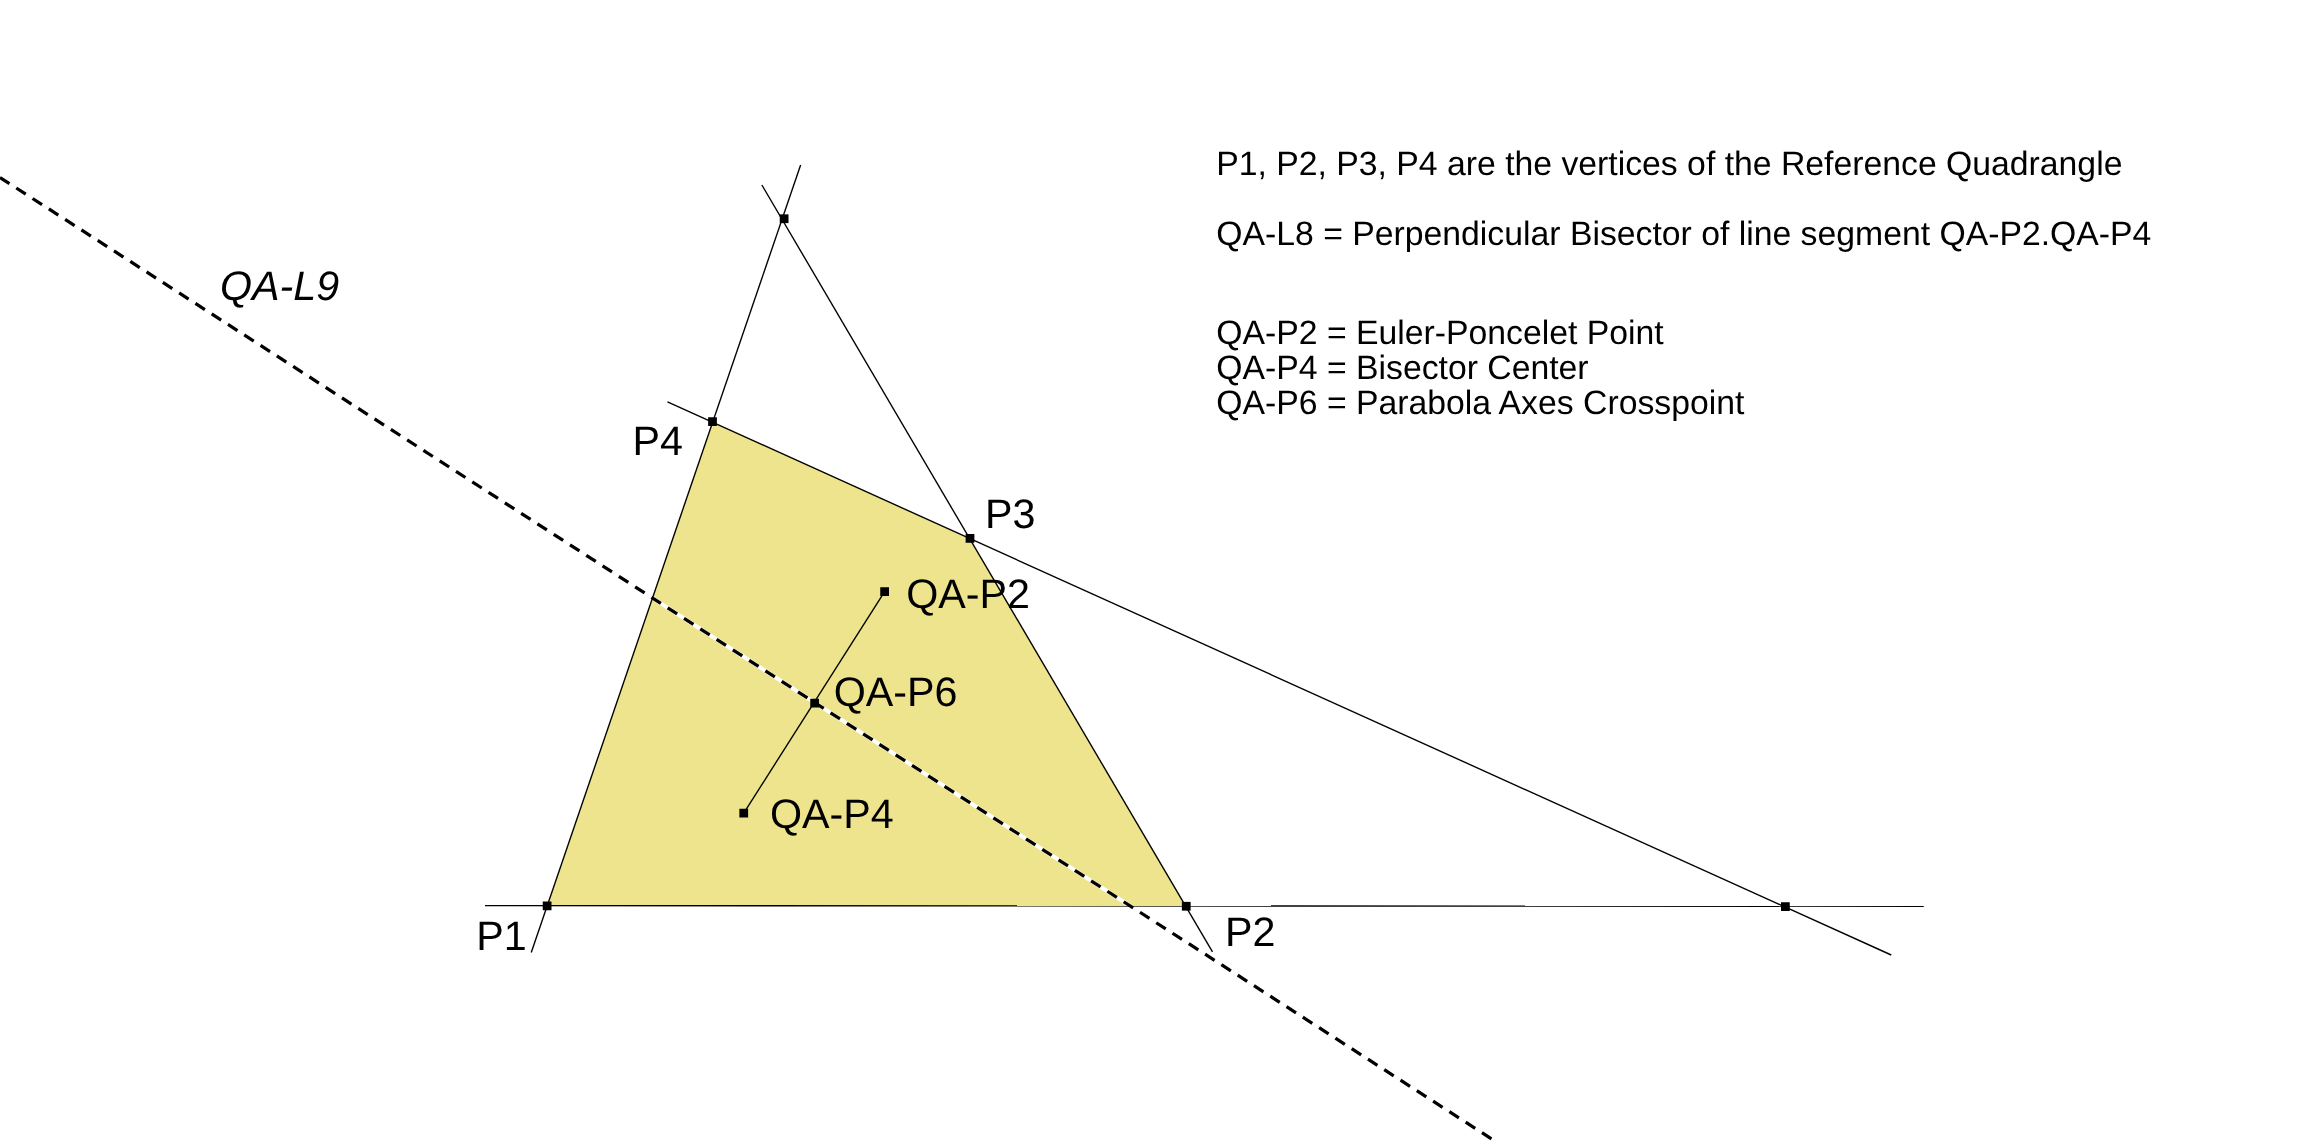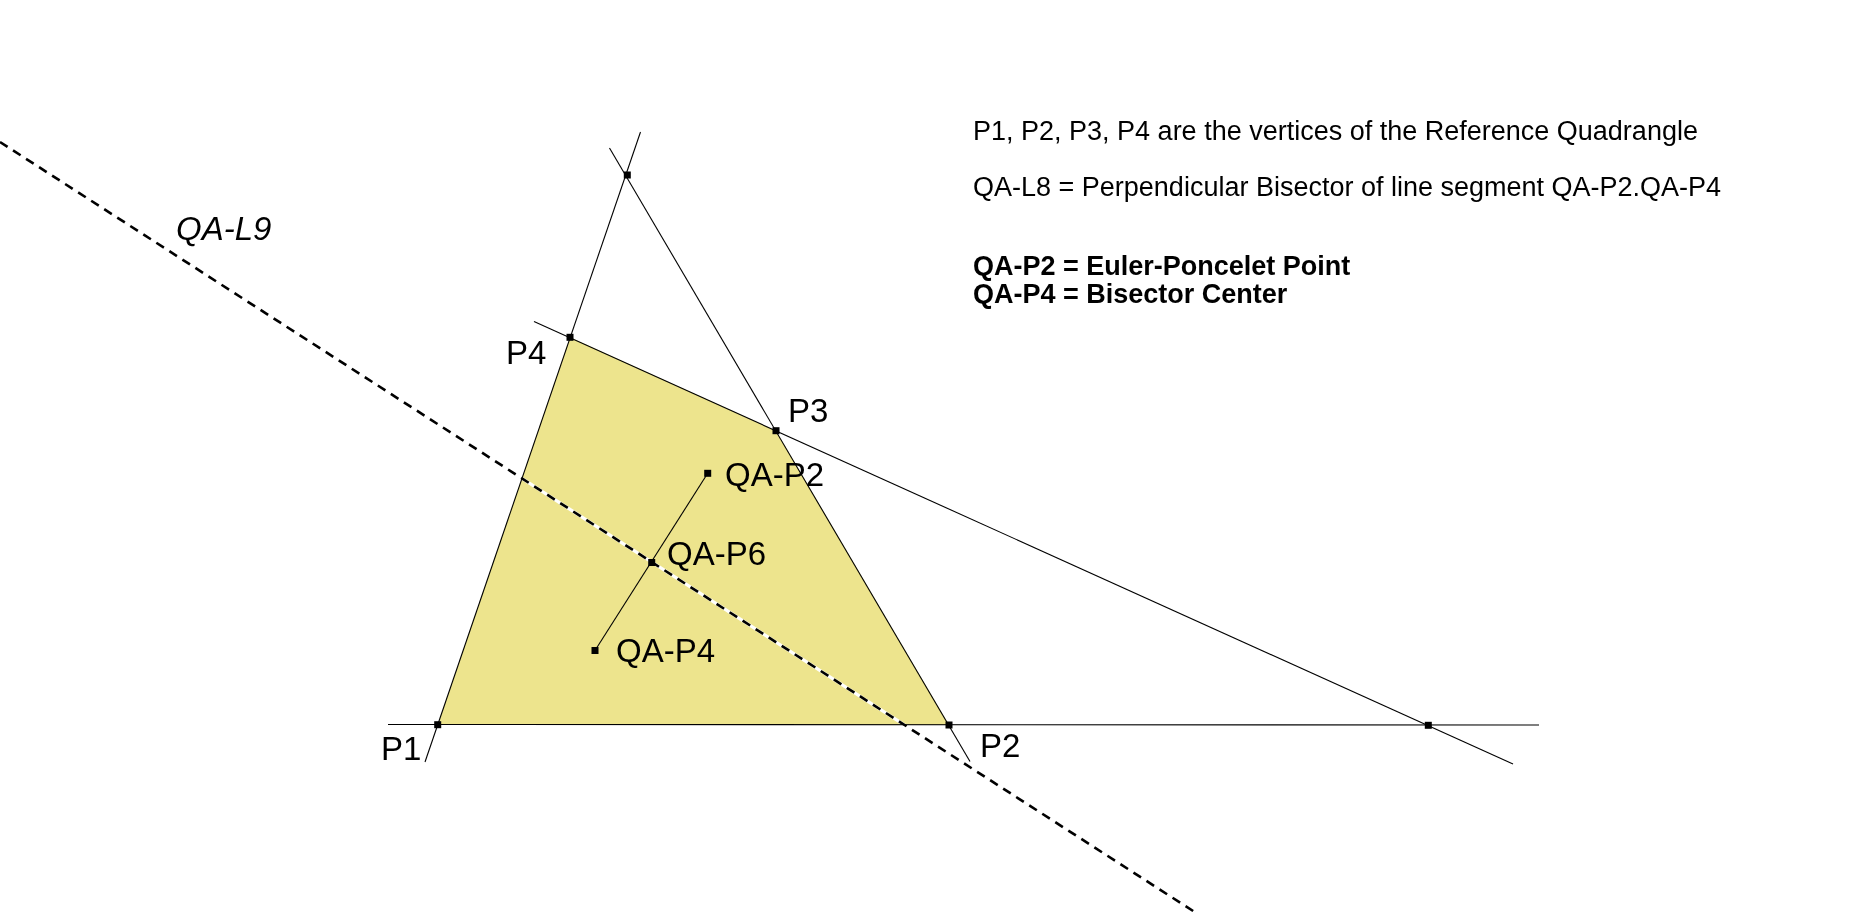--- a/index.html
+++ b/index.html
@@ -29,21 +29,21 @@
     left: 973px;
     top: 0;
     width: 860px;
     color: #000000;
     font-size: 27px;
     line-height: 28px;
     white-space: nowrap;
   }
   .notes-line-1 { position: absolute; left: 0; top: 117px; }
   .notes-line-2 { position: absolute; left: 0; top: 173px; }
-  .notes-legend { position: absolute; left: 0; top: 252px; font-weight: bold; }
+  .notes-legend { position: absolute; left: 0; top: 252px; }
   .notes-legend div { height: 28px; }
 </style>
 </head>
 <body>
 
 <div class="stage">
   <svg class="diagram" xmlns="http://www.w3.org/2000/svg" width="1857" height="915" viewBox="0 0 1857 915">
       <polygon points="437.7,724.7 570,337.3 776,430.7 949,725" fill="#ede48d" stroke="none"></polygon>
       <line x1="0" y1="142" x2="1197" y2="913.5" stroke="#ffffff" stroke-width="3.2"></line>
       <line x1="0" y1="142" x2="1197" y2="913.5" stroke="#000000" stroke-width="2.6" stroke-dasharray="9 6.5"></line>
@@ -70,15 +70,16 @@
       <text x="616" y="662" fill="#000000" font-size="33" font-family="&quot;Liberation Sans&quot;, sans-serif">QA-P4</text>
       <text x="176" y="240" fill="#000000" font-size="33" font-style="italic" font-family="&quot;Liberation Sans&quot;, sans-serif">QA-L9</text>
     </svg>
 
   <div class="notes">
     <div class="notes-line-1">P1, P2, P3, P4 are the vertices of the Reference Quadrangle</div>
     <div class="notes-line-2">QA-L8 = Perpendicular Bisector of line segment QA-P2.QA-P4</div>
     <div class="notes-legend">
       <div>QA-P2 = Euler-Poncelet Point</div>
       <div>QA-P4 = Bisector Center</div>
+      <div>QA-P6 = Parabola Axes Crosspoint</div>
     </div>
   </div>
 </div>
 
 </body></html>

